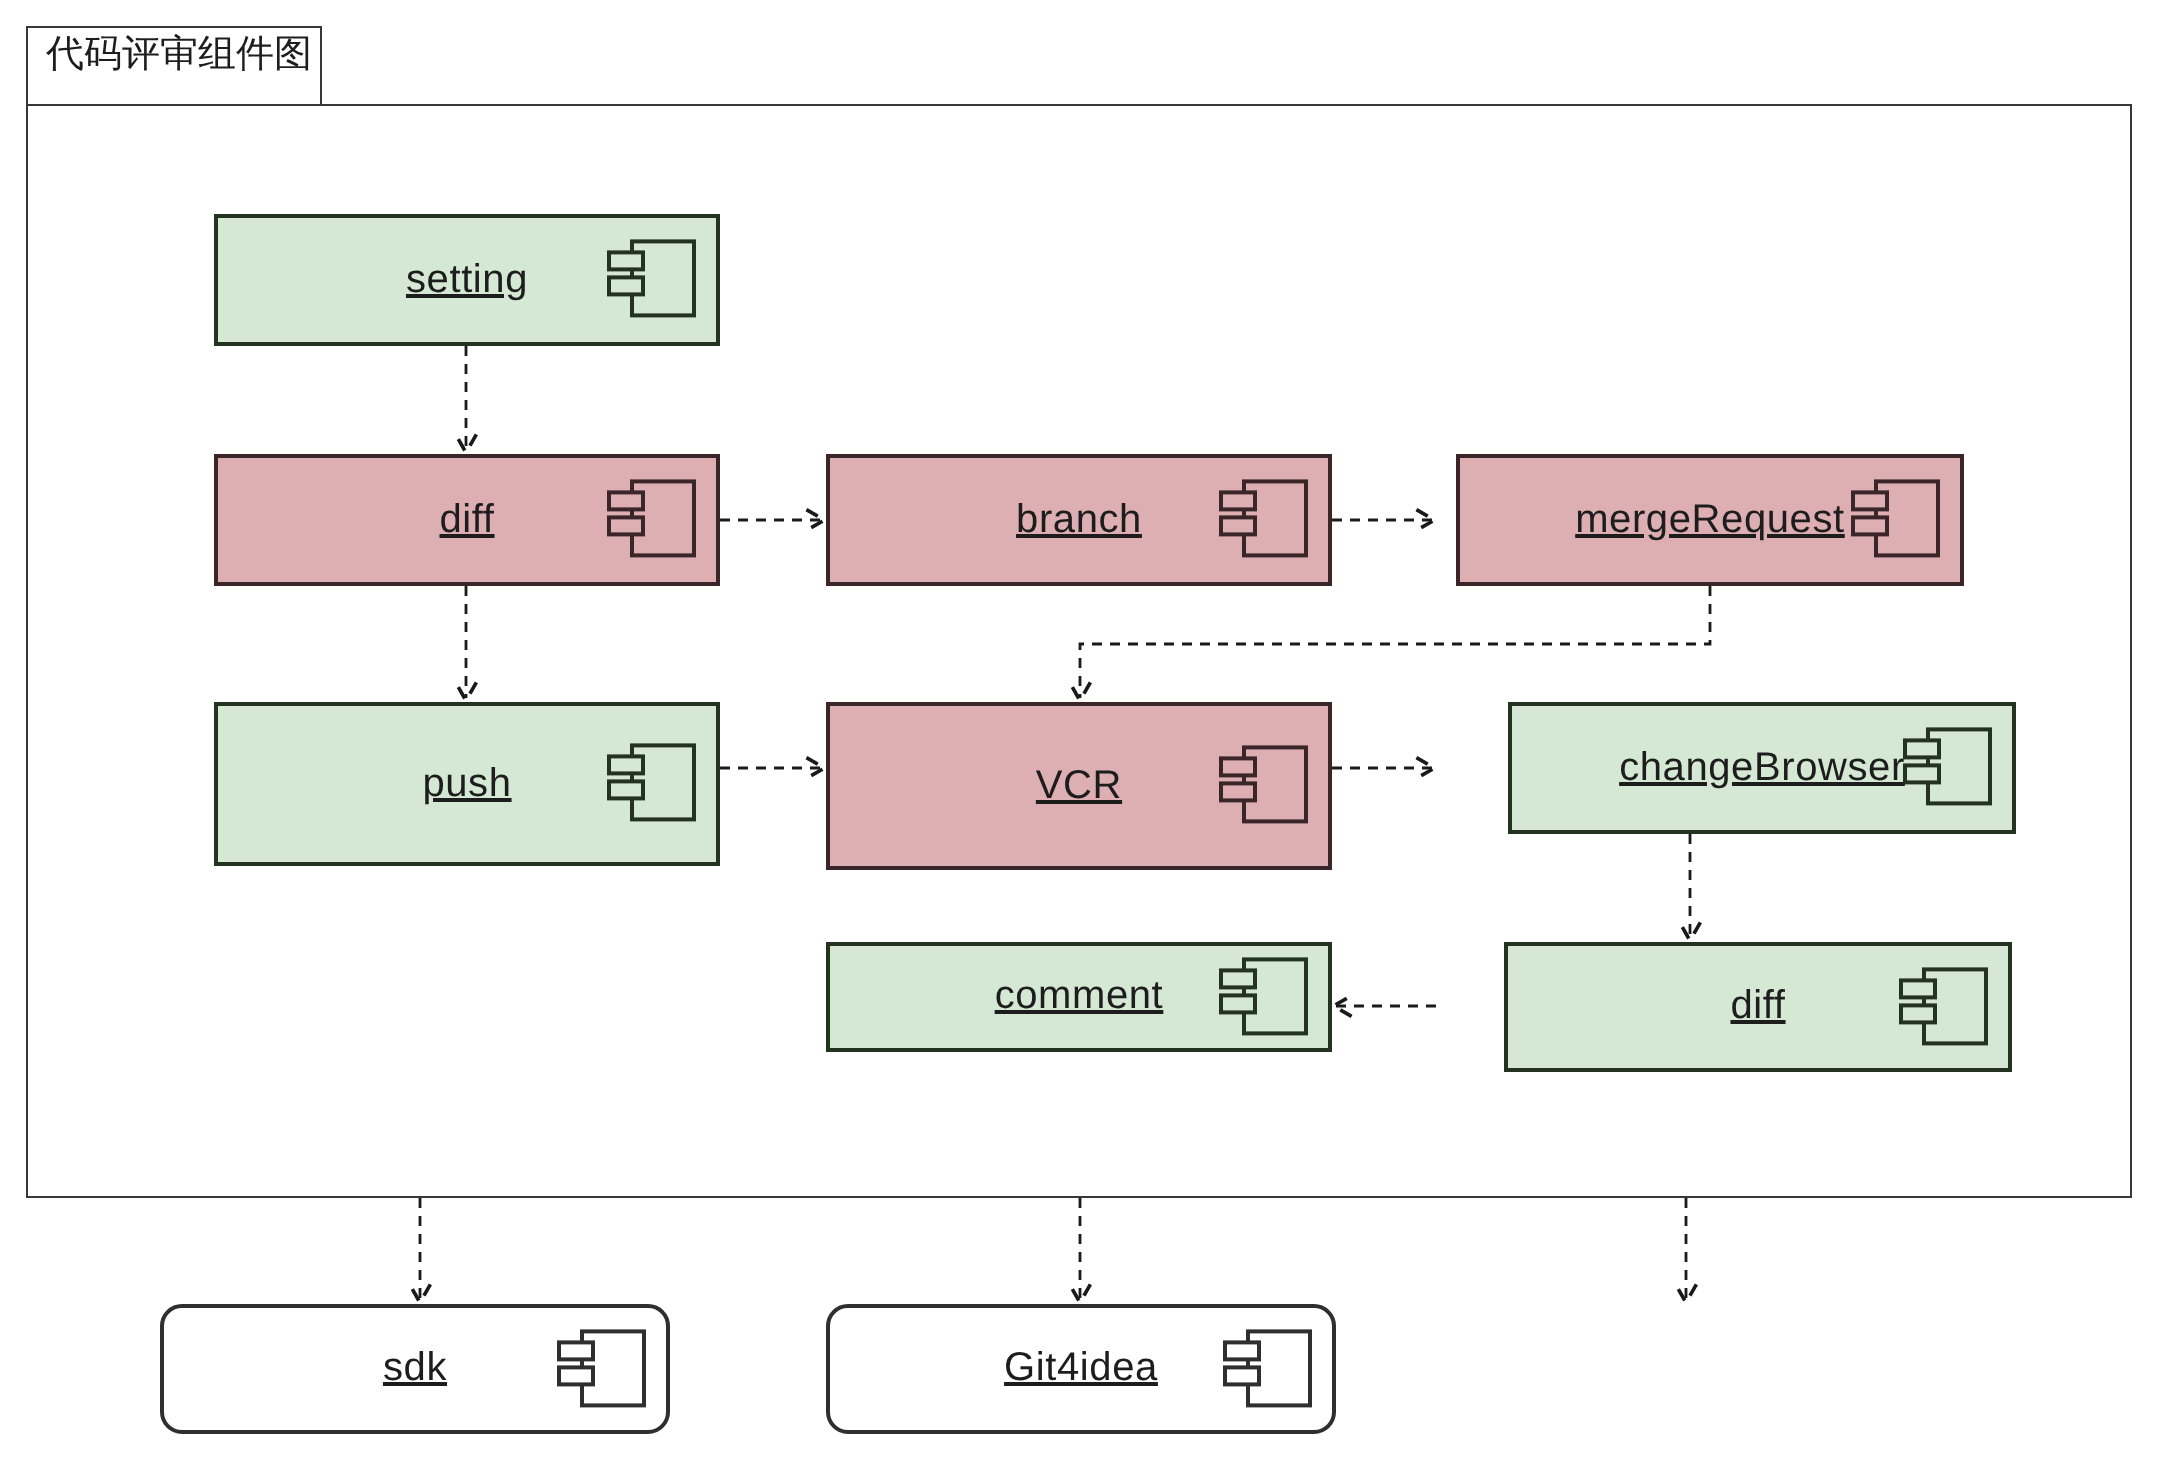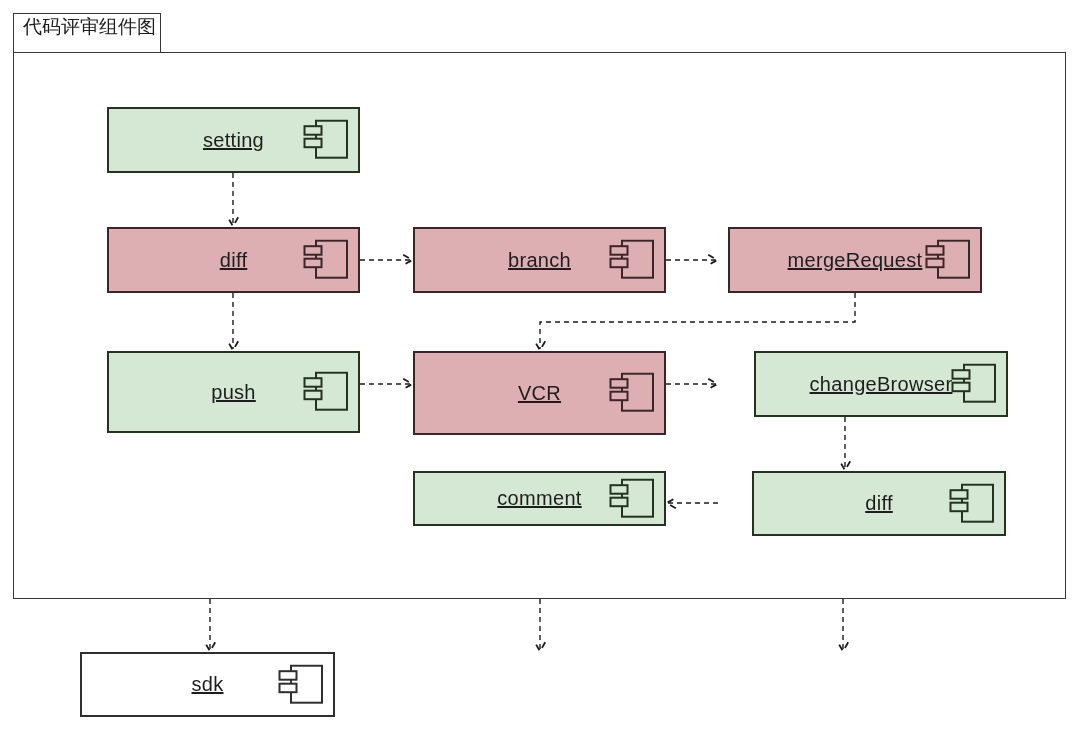--- a/index.html
+++ b/index.html
@@ -41,21 +41,21 @@
     text-decoration:underline;
   }
   .comp-icon {
     position:absolute;
     right:9px; top:50%;
     transform:translateY(-52%);
   }
   .comp-icon rect { fill:var(--fill); stroke:var(--stroke); stroke-width:2; }
   .green { --fill:#d5e8d4; --stroke:#24331f; background:#d5e8d4; border-color:#24331f; }
   .red   { --fill:#ddafb3; --stroke:#3a2628; background:#ddafb3; border-color:#3a2628; }
-  .white { --fill:#ffffff; --stroke:#2f2f2f; background:#ffffff; border-color:#2f2f2f; }
+  .white { --fill:#ffffff; --stroke:#2f2f2f; background:#ffffff; border-color:#2f2f2f;border-radius:11px; }
   .edges {
     position:absolute; left:0; top:0;
     z-index:1;
     pointer-events:none;
   }
   .edges path, .edges polyline {
     fill:none;
     stroke:#1a1a1a;
     stroke-width:1.4;
     stroke-dasharray:5 4;
@@ -175,15 +175,23 @@
 
   <div class="component white" style="left:80px;top:652px;width:255px;height:65px">
     <span class="label">sdk</span>
     <svg class="comp-icon" viewBox="0 0 46 40" width="46" height="40">
       <rect x="13" y="1.5" width="31" height="37"></rect>
         <rect x="1.5" y="7" width="17" height="8.5"></rect>
         <rect x="1.5" y="19.5" width="17" height="8.5"></rect>
     </svg>
   </div>
 
+  <div class="component white" style="left:413px;top:652px;width:255px;height:65px">
+    <span class="label">Git4idea</span>
+    <svg class="comp-icon" viewBox="0 0 46 40" width="46" height="40">
+      <rect x="13" y="1.5" width="31" height="37"></rect>
+        <rect x="1.5" y="7" width="17" height="8.5"></rect>
+        <rect x="1.5" y="19.5" width="17" height="8.5"></rect>
+    </svg>
+  </div>
 
 
 </div>
 
 </body></html>

